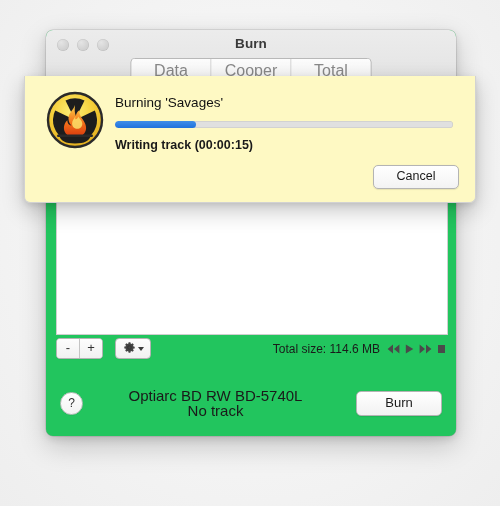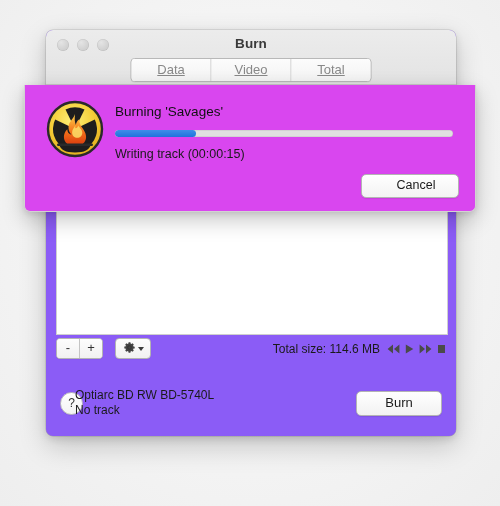--- a/index.html
+++ b/index.html
@@ -25,21 +25,21 @@
   }
 
   
   #window {
     position: absolute;
     left: 46px;
     top: 30px;
     width: 410px;
     height: 406px;
     border-radius: 7px;
-    background: #8b5cf6;
+    background: #22c55e;
     box-shadow: 0 10px 28px rgba(0,0,0,0.20),
                 0 3px 9px rgba(0,0,0,0.12),
                 0 0 0 0.5px rgba(0,0,0,0.17);
     overflow: hidden;
   }
 
   
   #titlebar {
     position: relative;
     height: 54px;
@@ -82,27 +82,26 @@
     border: 1px solid #b8b8b8;
     border-radius: 4px;
     overflow: hidden;
     box-shadow: 0 0.5px 0.5px rgba(0,0,0,0.07);
     background: #fff;
   }
   .tab {
     padding: 3px 12px 4px;
     width: 55px;
     text-align: center;
-    font-size: 13px;
+    font-size: 16px;
     color: #888;
     background: linear-gradient(to bottom, #fcfcfc, #f3f3f3);
     border-right: 1px solid #c3c3c3;
     cursor: default;
     user-select: none;
-    text-decoration: underline;
   }
   .tab:last-child { border-right: none; }
   .tab.selected {
     background: linear-gradient(to bottom, #4c4c4c, #3c3c3c);
     color: #ffffff;
     font-weight: bold;
     border-right-color: #3c3c3c;
   }
 
   
@@ -239,21 +238,22 @@
     background: linear-gradient(to bottom, #ffffff, #f3f3f3);
     font-size: 12px;
     color: #333;
     text-align: center;
     line-height: 20px;
     cursor: default;
     box-shadow: 0 0.5px 0.5px rgba(0,0,0,0.07);
   }
   #device-info {
     flex: 1 1 auto;
-    font-size: 12px;
+    text-align: center;
+    font-size: 15px;
     color: #1a1a1a;
     line-height: 15px;
     margin-left: -8px;
   }
   #burn-btn {
     width: 84px;
     height: 23px;
     border: 1px solid #b4b4b4;
     border-radius: 5px;
     background: linear-gradient(to bottom, #ffffff, #f2f2f2);
@@ -262,24 +262,24 @@
     text-align: center;
     line-height: 22px;
     cursor: default;
     box-shadow: 0 0.5px 1px rgba(0,0,0,0.09);
   }
 
   
   #sheet {
     position: absolute;
     left: 24px;
-    top: 85px;
+    top: 76px;
     width: 452px;
     height: 127px;
-    background: #d946ef;
+    background: #fef9c3;
     border: 1px solid #d2d2d2;
     border-top: none;
     border-radius: 0 0 6px 6px;
     box-shadow: 0 8px 22px rgba(0,0,0,0.22), 0 2px 6px rgba(0,0,0,0.10);
     box-sizing: border-box;
   }
   #sheet-icon {
     position: absolute;
     left: 21px;
     top: 15px;
@@ -308,57 +308,57 @@
     height: 100%;
     background: linear-gradient(to bottom, #3f8ee8, #1f72dd);
     border-radius: 4px;
   }
   #sheet-status {
     position: absolute;
     left: 90px;
     top: 62px;
     font-size: 12.5px;
     color: #1a1a1a;
+    font-weight: bold;
   }
   #cancel-btn {
     position: absolute;
     right: 16px;
     bottom: 13px;
     width: 84px;
     height: 22px;
     border: 1px solid #b4b4b4;
     border-radius: 5px;
     background: linear-gradient(to bottom, #ffffff, #f3f3f3);
     font-size: 12.5px;
     color: #1a1a1a;
     text-align: center;
     line-height: 21px;
     cursor: default;
     box-shadow: 0 0.5px 1px rgba(0,0,0,0.09);
-    padding-left: 12px;
   }
 </style>
 </head>
 <body>
 
 <div id="backdrop"></div>
 
 <div id="window">
 
   <div id="titlebar">
     <div id="traffic">
       <div class="light"></div>
       <div class="light"></div>
       <div class="light"></div>
     </div>
     <div id="win-title">Burn</div>
 
     <div id="tabs">
       <div class="tab">Data</div>
-      <div class="tab">Video</div>
+      <div class="tab">Cooper</div>
       <div class="tab">Total</div>
     </div>
   </div>
 
   <div id="list-area">
     <div id="list-scroll">
         <div class="row alt">
           <span class="ficon">
             <svg width="11" height="13" viewBox="0 0 11 13">
               <path d="M0.5 0.5h6.6L10.5 3.8v8.7H0.5z" fill="#f7fbff" stroke="#9fb6cc" stroke-width="1"></path>

